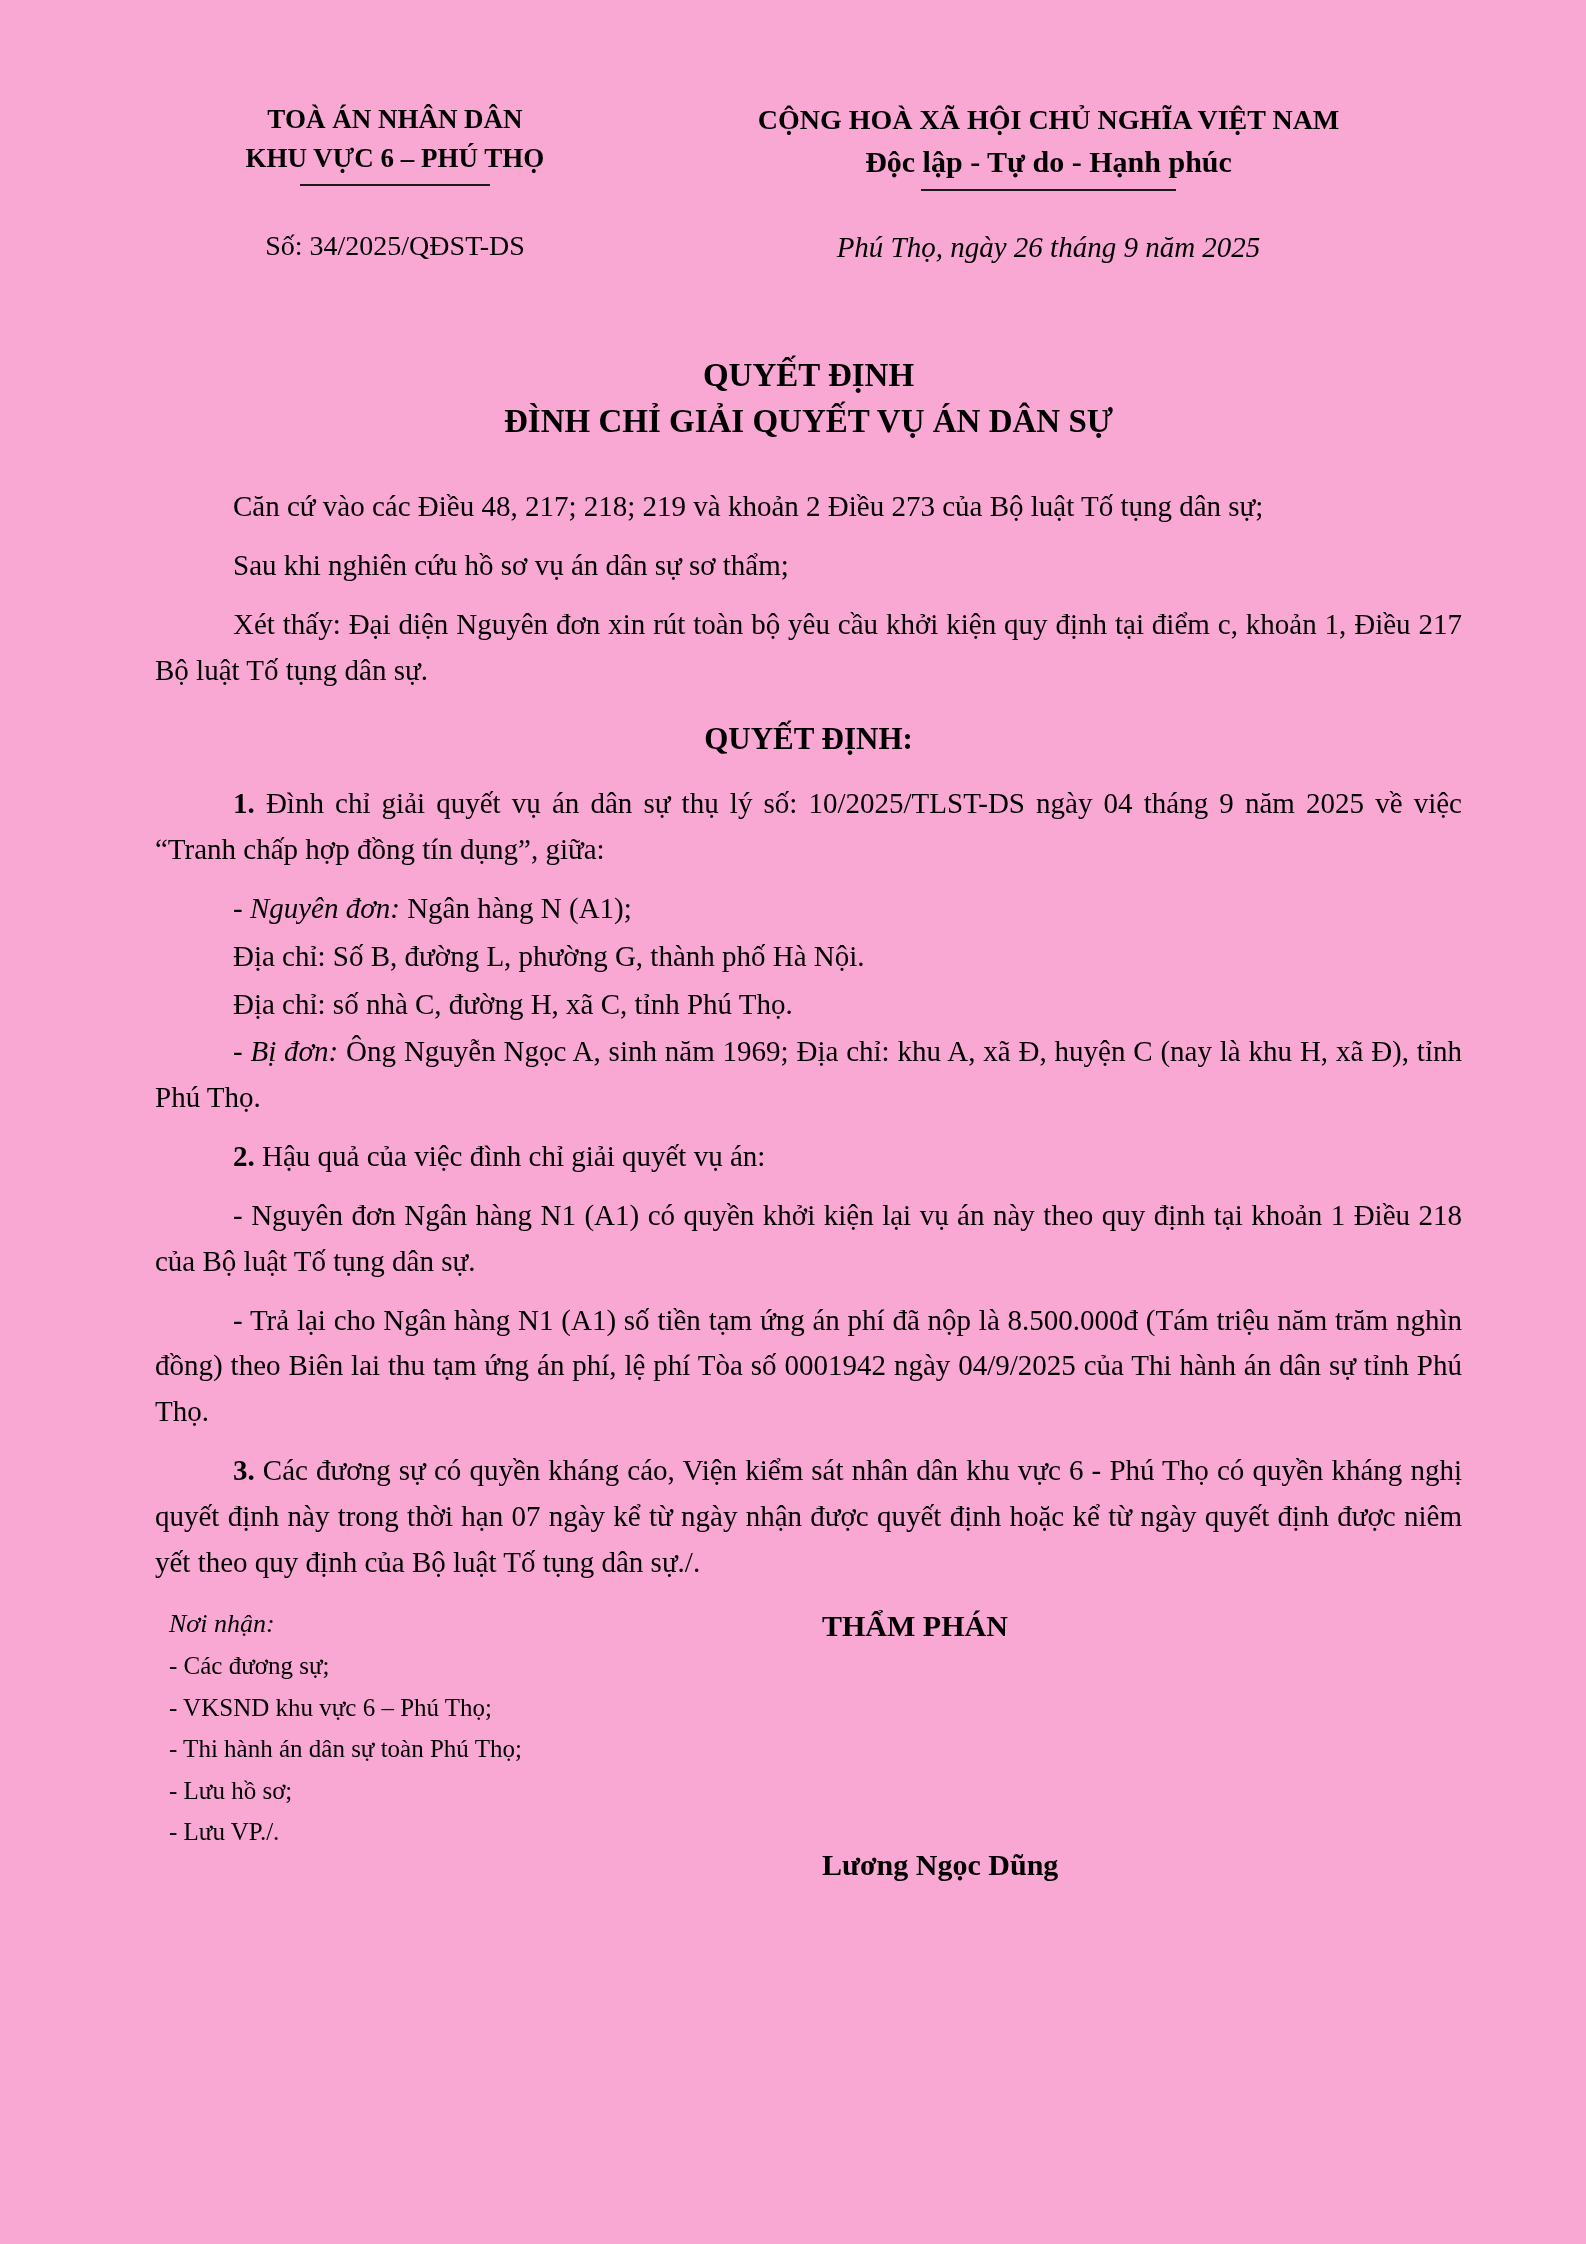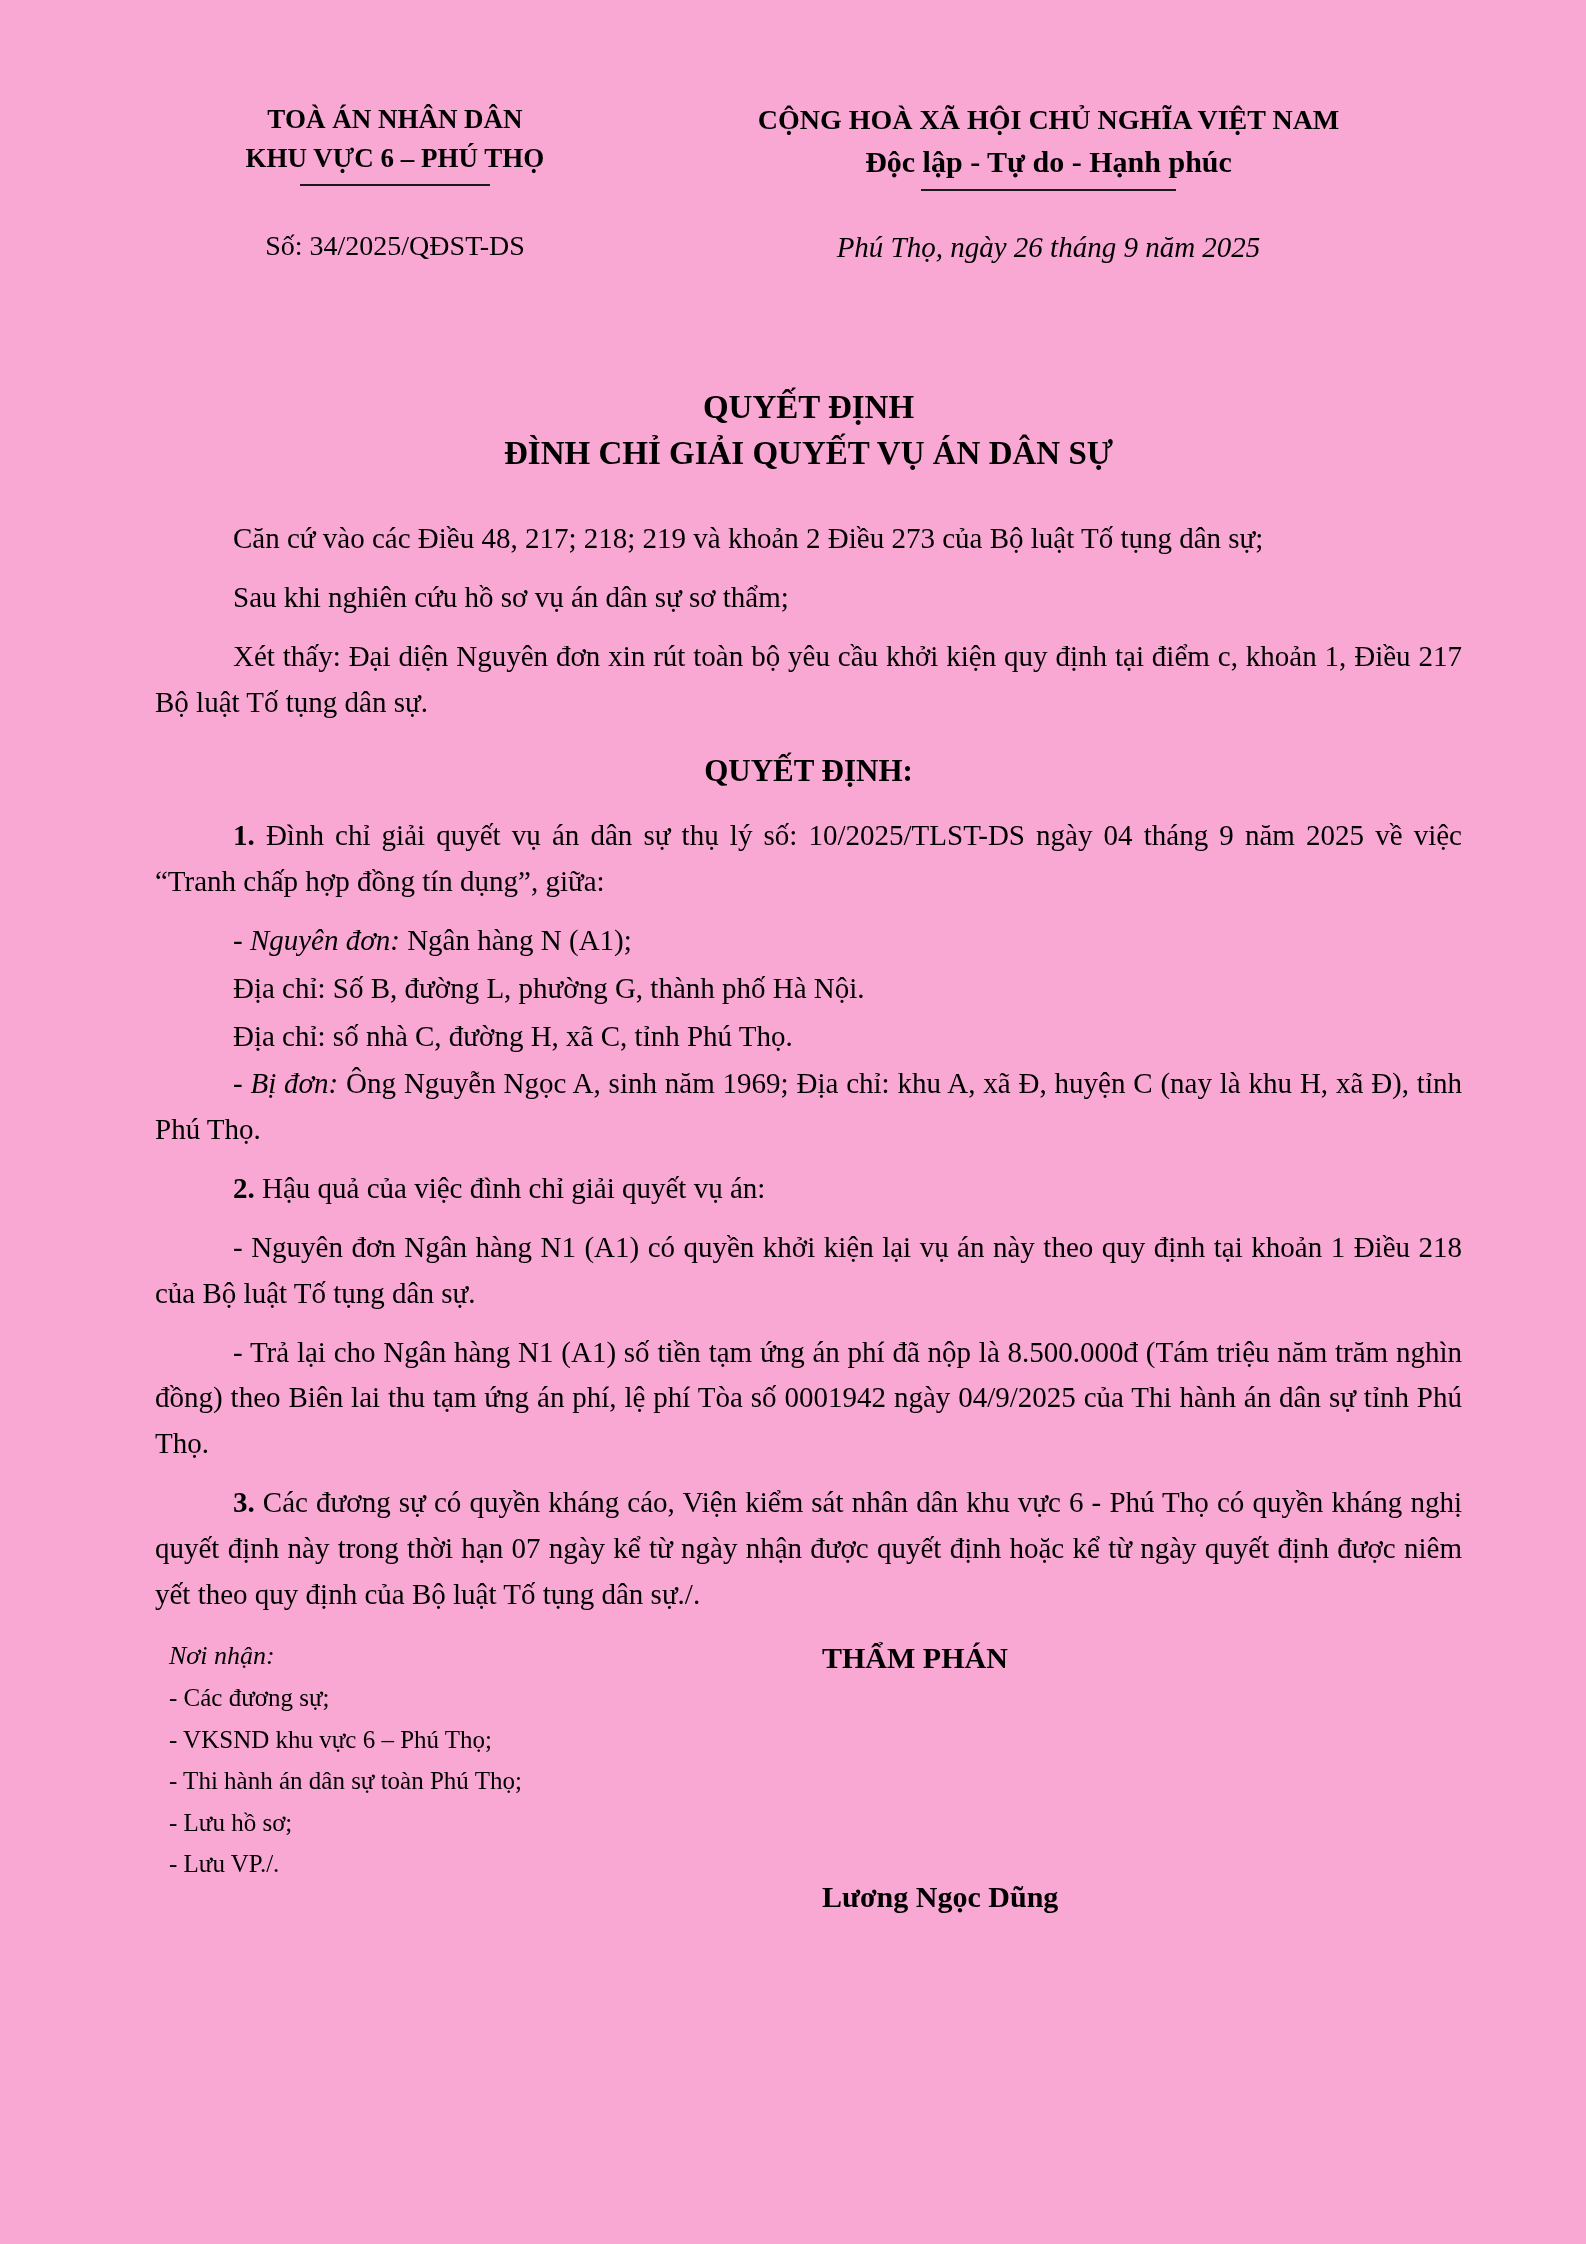--- a/index.html
+++ b/index.html
@@ -20,21 +20,21 @@
   .header-left{width:480px;text-align:center;font-size:27px;line-height:1.45;}
   .header-right{flex:1;text-align:center;line-height:1.4;}
   .bold{font-weight:bold;}
   .rule{border-top:2px solid #1a1a1a;margin:6px auto 0;height:0;}
   .rule-left{width:190px;}
   .rule-right{width:255px;}
   .doc-number{margin-top:40px;font-size:28px;}
   .nat1{font-size:28px;font-weight:bold;}
   .nat2{font-size:30px;font-weight:bold;margin-top:2px;}
   .place-date{margin-top:36px;font-style:italic;font-size:29px;}
-  .title{text-align:center;font-weight:bold;font-size:33px;line-height:1.4;margin-top:116px;}
+  .title{text-align:center;font-weight:bold;font-size:33px;line-height:1.4;margin-top:84px;}
   .content{margin-top:40px;}
   .body-p{margin:0 0 13px;text-indent:78px;line-height:1.58;text-align:justify;}
   .tight{margin-bottom:2px;}
   .decide-heading{text-align:center;font-weight:bold;font-size:31px;margin:28px 0 24px;}
   .footer{display:flex;margin-top:24px;}
   .recipients{flex:1;padding-left:14px;}
   .rec-label{font-style:italic;font-size:26px;margin-bottom:8px;}
   .rec-item{font-size:25px;line-height:1.5;margin-bottom:4px;}
   .signature{width:560px;margin-right:80px;text-align:left;}
   .sig-title{font-weight:bold;font-size:30px;}

